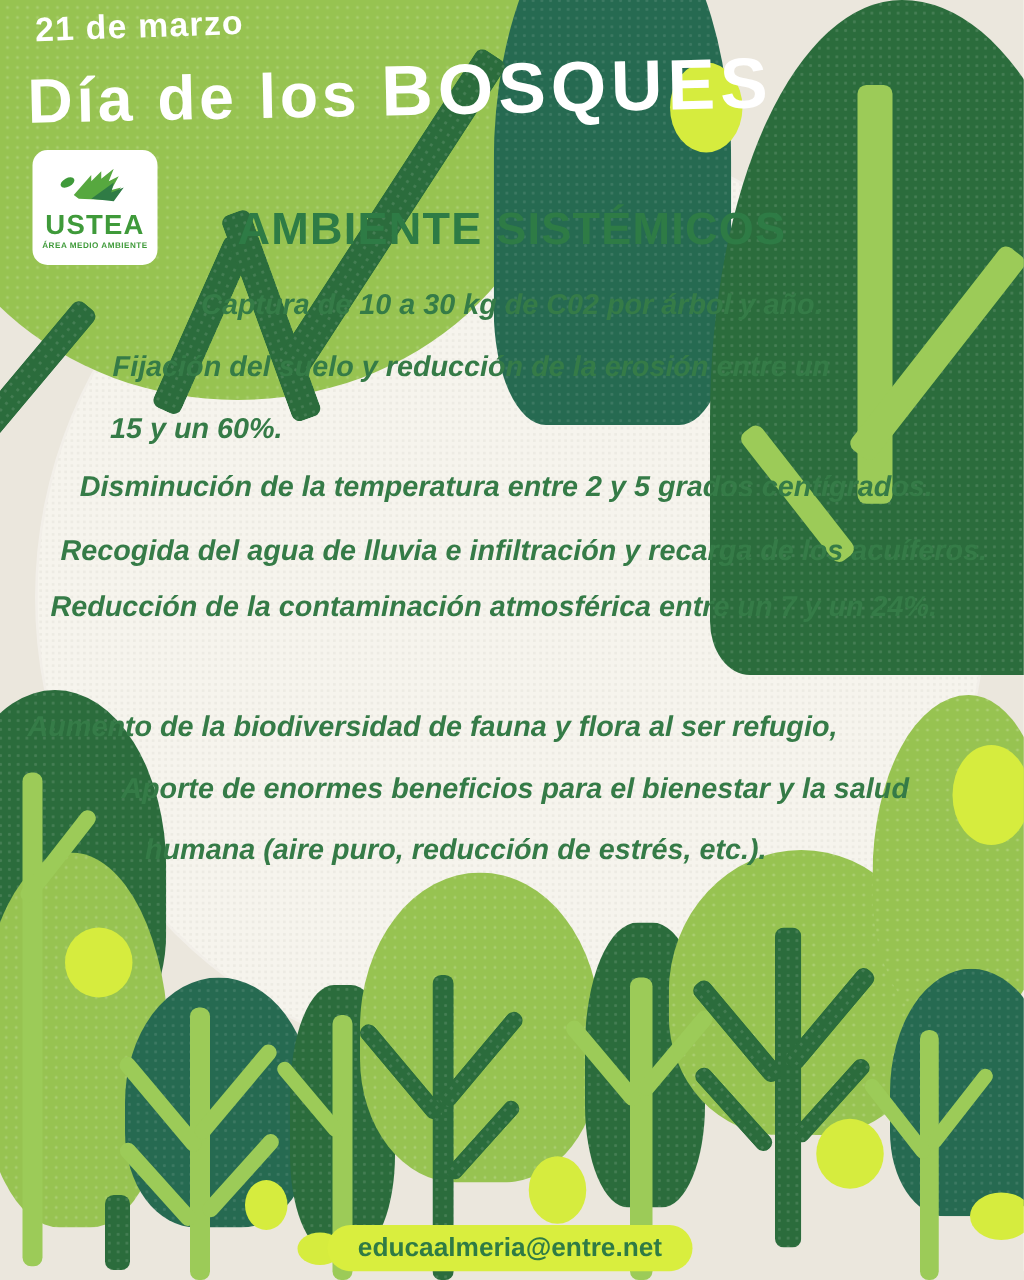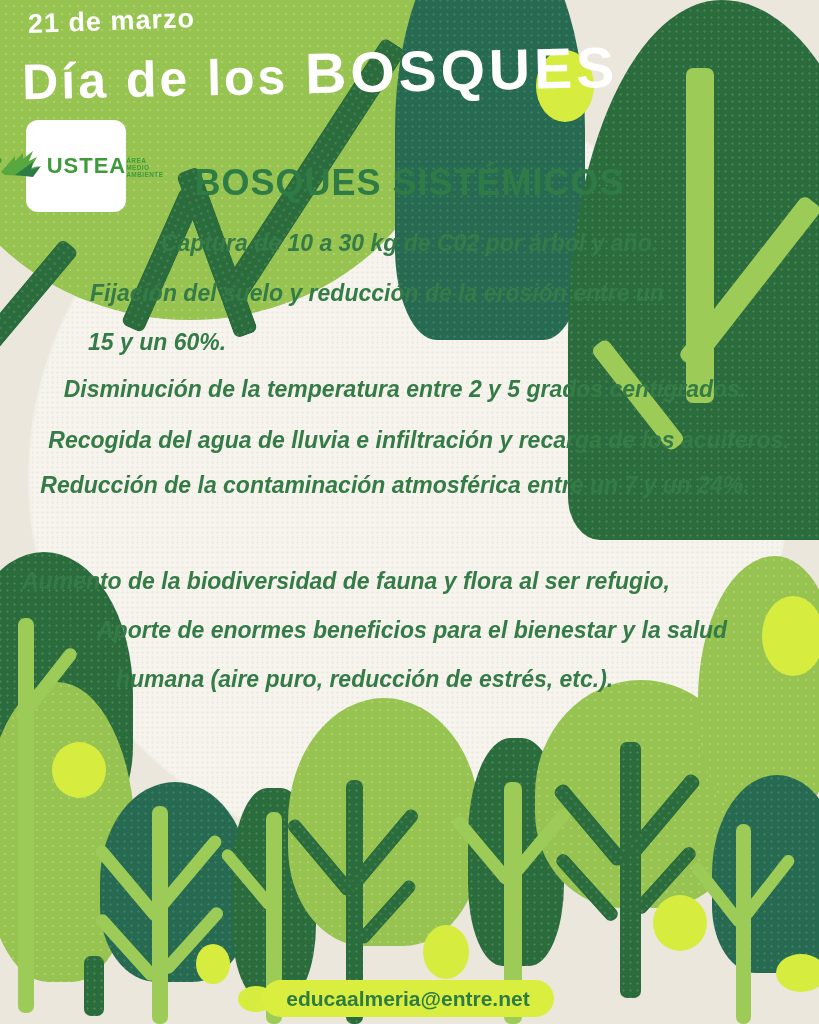--- a/index.html
+++ b/index.html
@@ -34,21 +34,21 @@
   }
   .hdr-title{
     position:absolute; left:22px; top:40px; color:#FFFFFF; white-space:nowrap;
     font-size:50px; font-weight:bold; letter-spacing:3px; transform:rotate(-1.2deg); z-index:40;
   }
   .hdr-title .emph{font-size:57px; letter-spacing:4px;}
   
   .logo-card{
     position:absolute; left:26px; top:120px; width:100px; height:92px;
     background:#FFFFFF; border-radius:12px; z-index:41;
-    display:flex; flex-direction:row; align-items:center; justify-content:center;
+    display:flex; flex-direction:column; align-items:center; justify-content:center;
   }
   .logo-name{color:#3F9A3A; font-weight:bold; font-size:22px; letter-spacing:1px; line-height:1;}
   .logo-sub{color:#3F9A3A; font-weight:bold; font-size:6.5px; letter-spacing:.4px; margin-top:2px;}
   
   .p-title{
     position:absolute; left:0; top:162px; width:819px; text-align:center;
     color:#2E7B45; font-size:36px; font-weight:bold; letter-spacing:1px; z-index:30; white-space:nowrap;
   }
   .line{
     position:absolute; color:#357B47; font-size:23px; font-weight:bold;
@@ -79,21 +79,21 @@
   <div class="crown tg z1" style="left:395px; top:-80px; width:190px; height:420px; border-radius:50% 50% 22% 22%;"></div>
   <div class="dot ch z2" style="left:536px; top:50px; width:58px; height:72px;"></div>
 
   <div class="crown dg z2" style="left:568px; top:0px; width:320px; height:540px; border-radius:48% 52% 10% 10% / 62% 62% 8% 8%;"></div>
   <div class="trunk ltr z3" style="left:686px; top:68px; width:28px; height:335px;"></div>
   <div class="branch ltr z3" style="left:738px; top:180px; width:24px; height:205px; transform:rotate(38deg);"></div>
   <div class="branch ltr z3" style="left:628px; top:330px; width:20px; height:130px; transform:rotate(-38deg);"></div>
 
   <div class="panel"></div>
 
-  <div class="p-title">BOSQUES SISTÉMICOS</div>
+  <div class="p-title">AMBIENTE SISTÉMICOS</div>
   <div class="line ctr" style="left:0; top:230px; width:819px;">Captura de 10 a 30 kg de C02 por árbol y año.</div>
   <div class="line ctr" style="left:0; top:280px; width:754px;">Fijación del suelo y reducción de la erosión entre un</div>
   <div class="line" style="left:88px; top:329px;">15 y un 60%.</div>
   <div class="line ctr" style="left:0; top:376px; width:810px;">Disminución de la temperatura entre 2 y 5 grados centígrados.</div>
   <div class="line ctr" style="left:0; top:427px; width:838px;">Recogida del agua de lluvia e infiltración y recarga de los acuíferos.</div>
   <div class="line ctr" style="left:0; top:472px; width:790px;">Reducción de la contaminación atmosférica entre un 7 y un 24%.</div>
   <div class="line" style="left:22px; top:520px;margin-top:48px;">Aumento de la biodiversidad de fauna y flora al ser refugio,</div>
   <div class="line" style="left:97px; top:617px;">Aporte de enormes beneficios para el bienestar y la salud</div>
   <div class="line" style="left:116px; top:666px;">humana (aire puro, reducción de estrés, etc.).</div>
 

